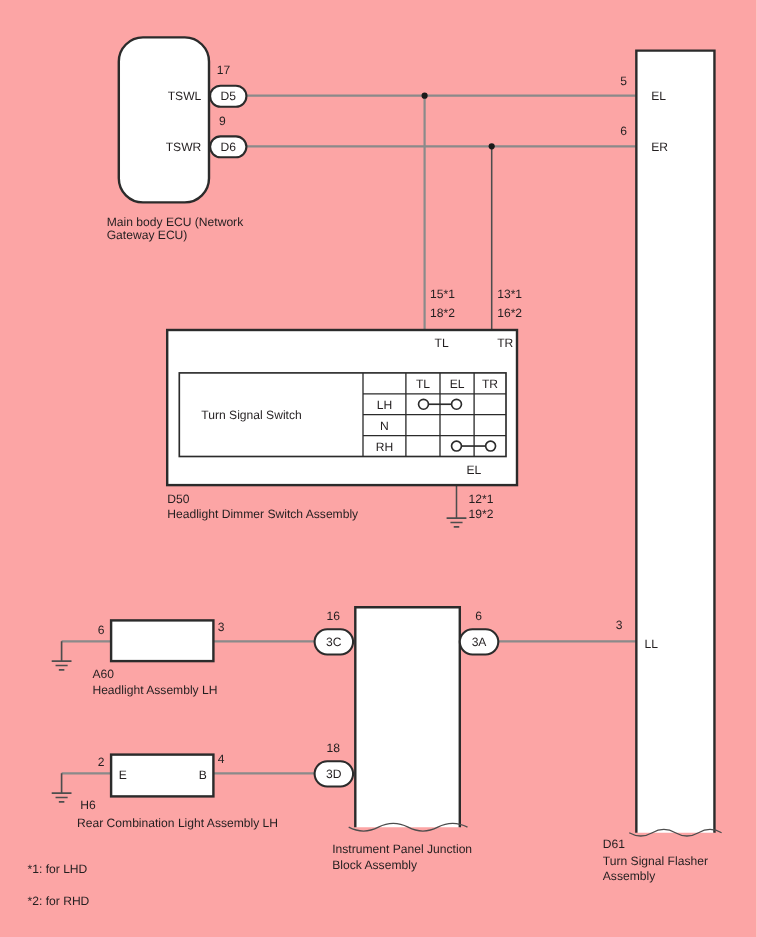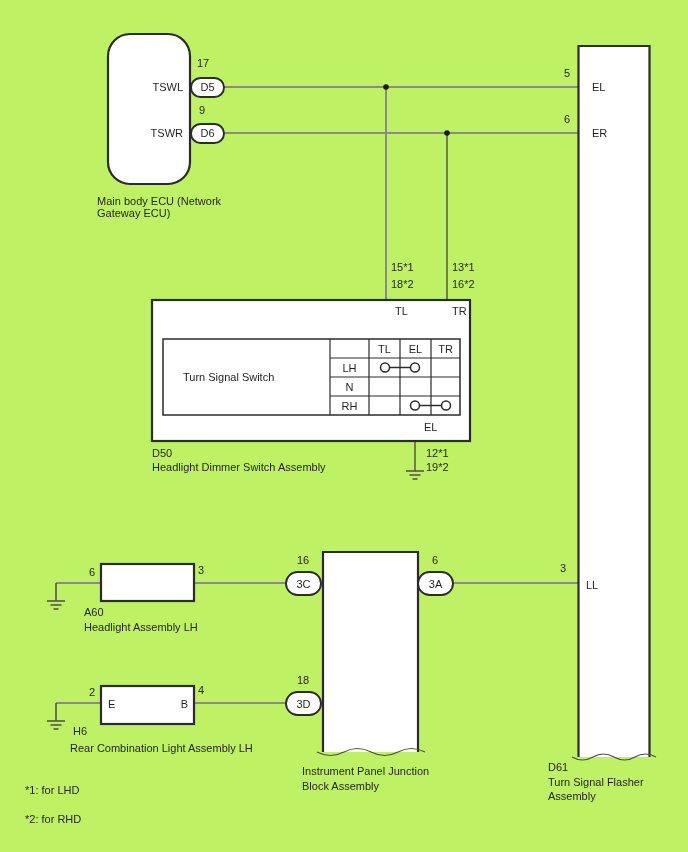--- a/index.html
+++ b/index.html
@@ -1,20 +1,20 @@
 <!DOCTYPE html>
 <html><head>
 <meta charset="utf-8">
 <style>
   html, body { margin: 0; padding: 0; background: #ffffff; }
   .canvas {
     position: relative;
     width: 688px;
     height: 852px;
-    background: #bef264;
+    background: #fca5a5;
     font-family: "Liberation Sans", sans-serif;
     overflow: hidden;
   }
   svg { display: block; }
   svg text {
     fill: #231f20;
     font-family: "Liberation Sans", sans-serif;
     font-size: 11px;
   }
   .box      { fill: #ffffff; stroke: #2b2b2b; stroke-width: 2.2; }

